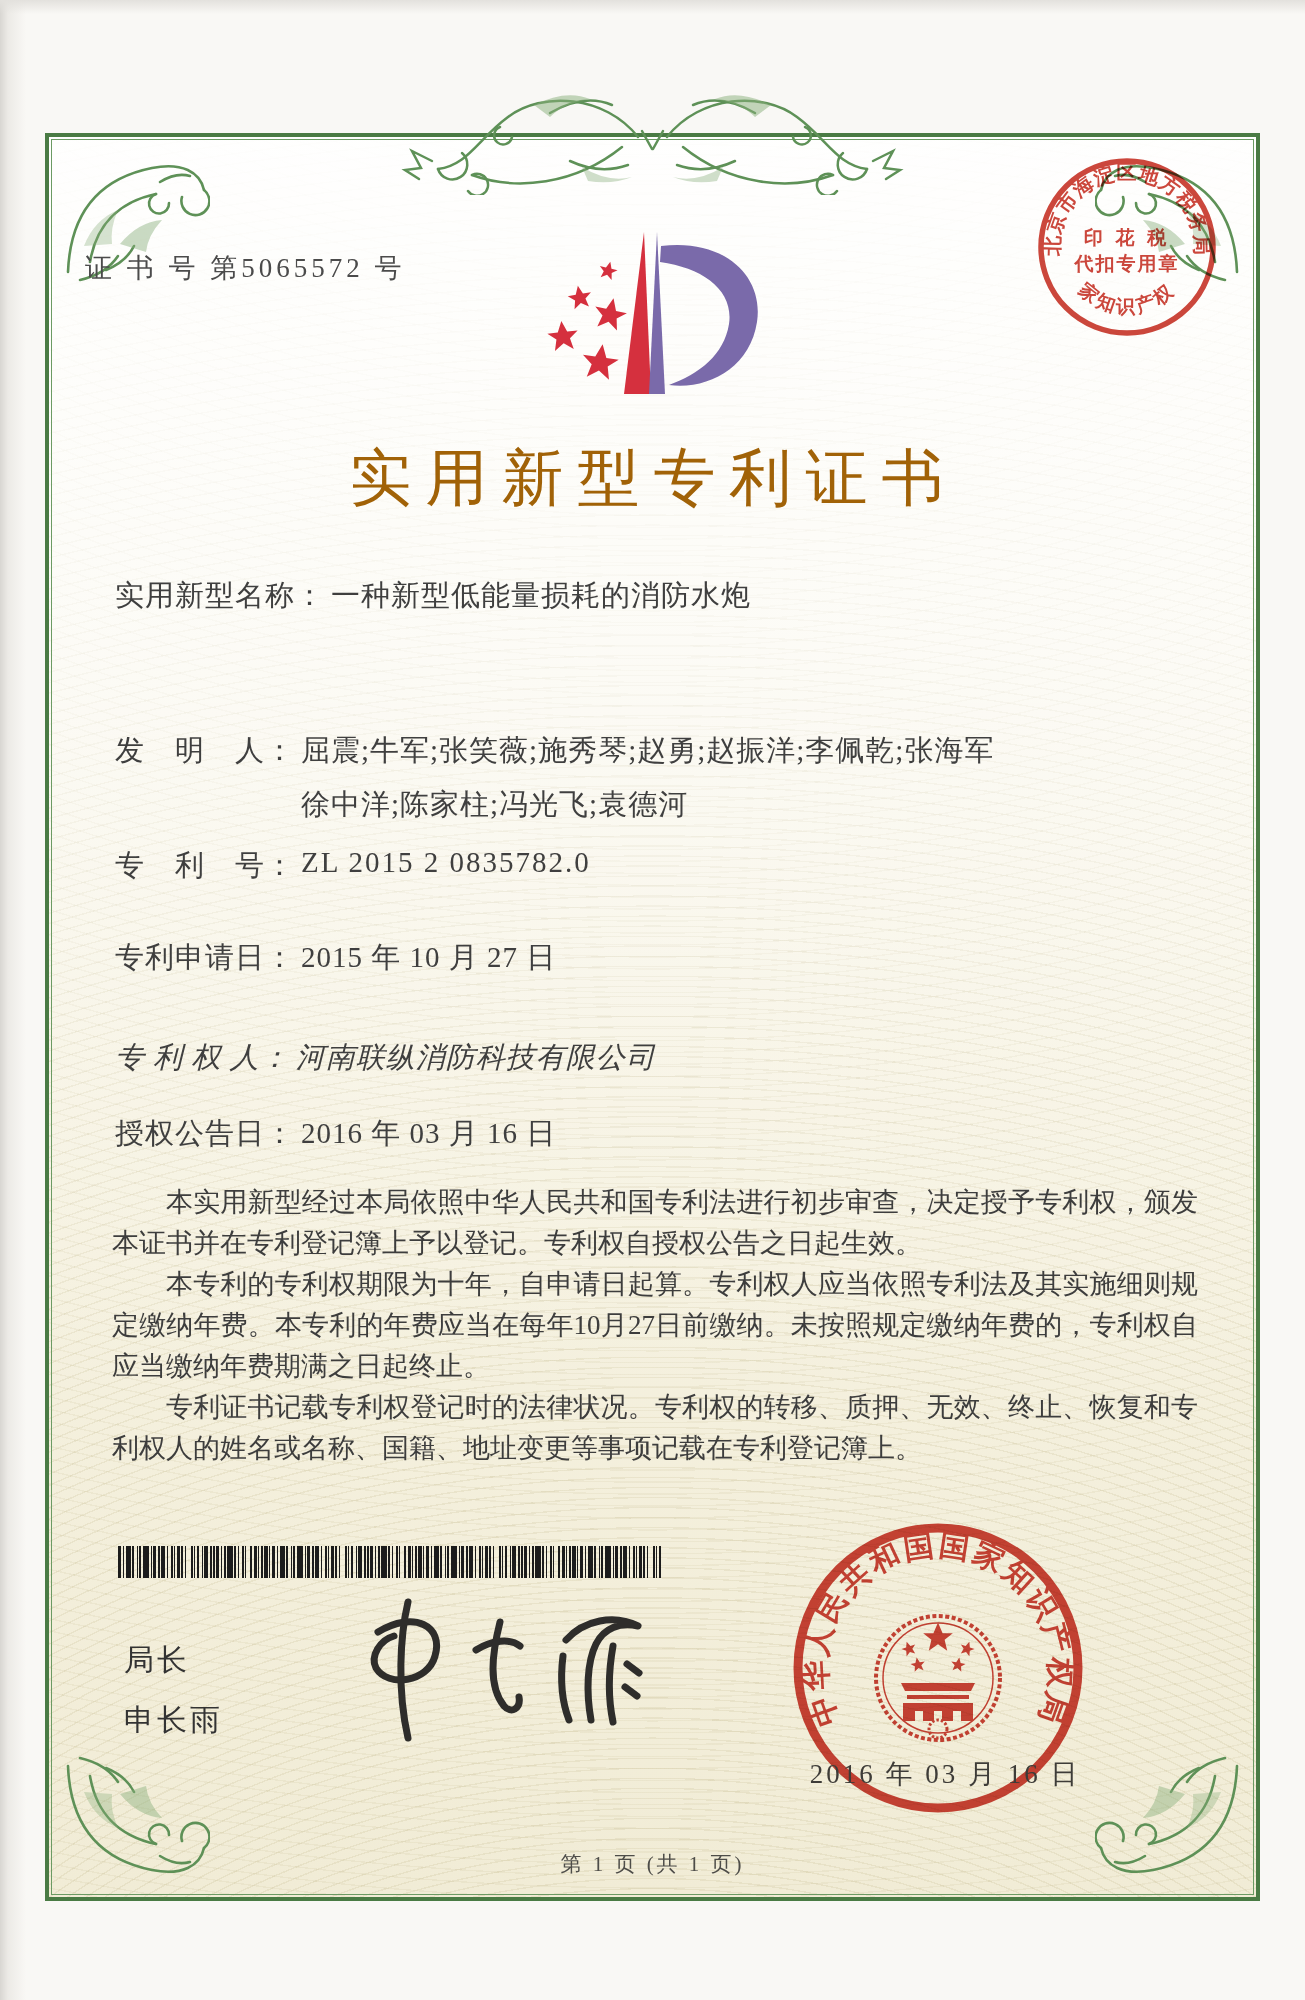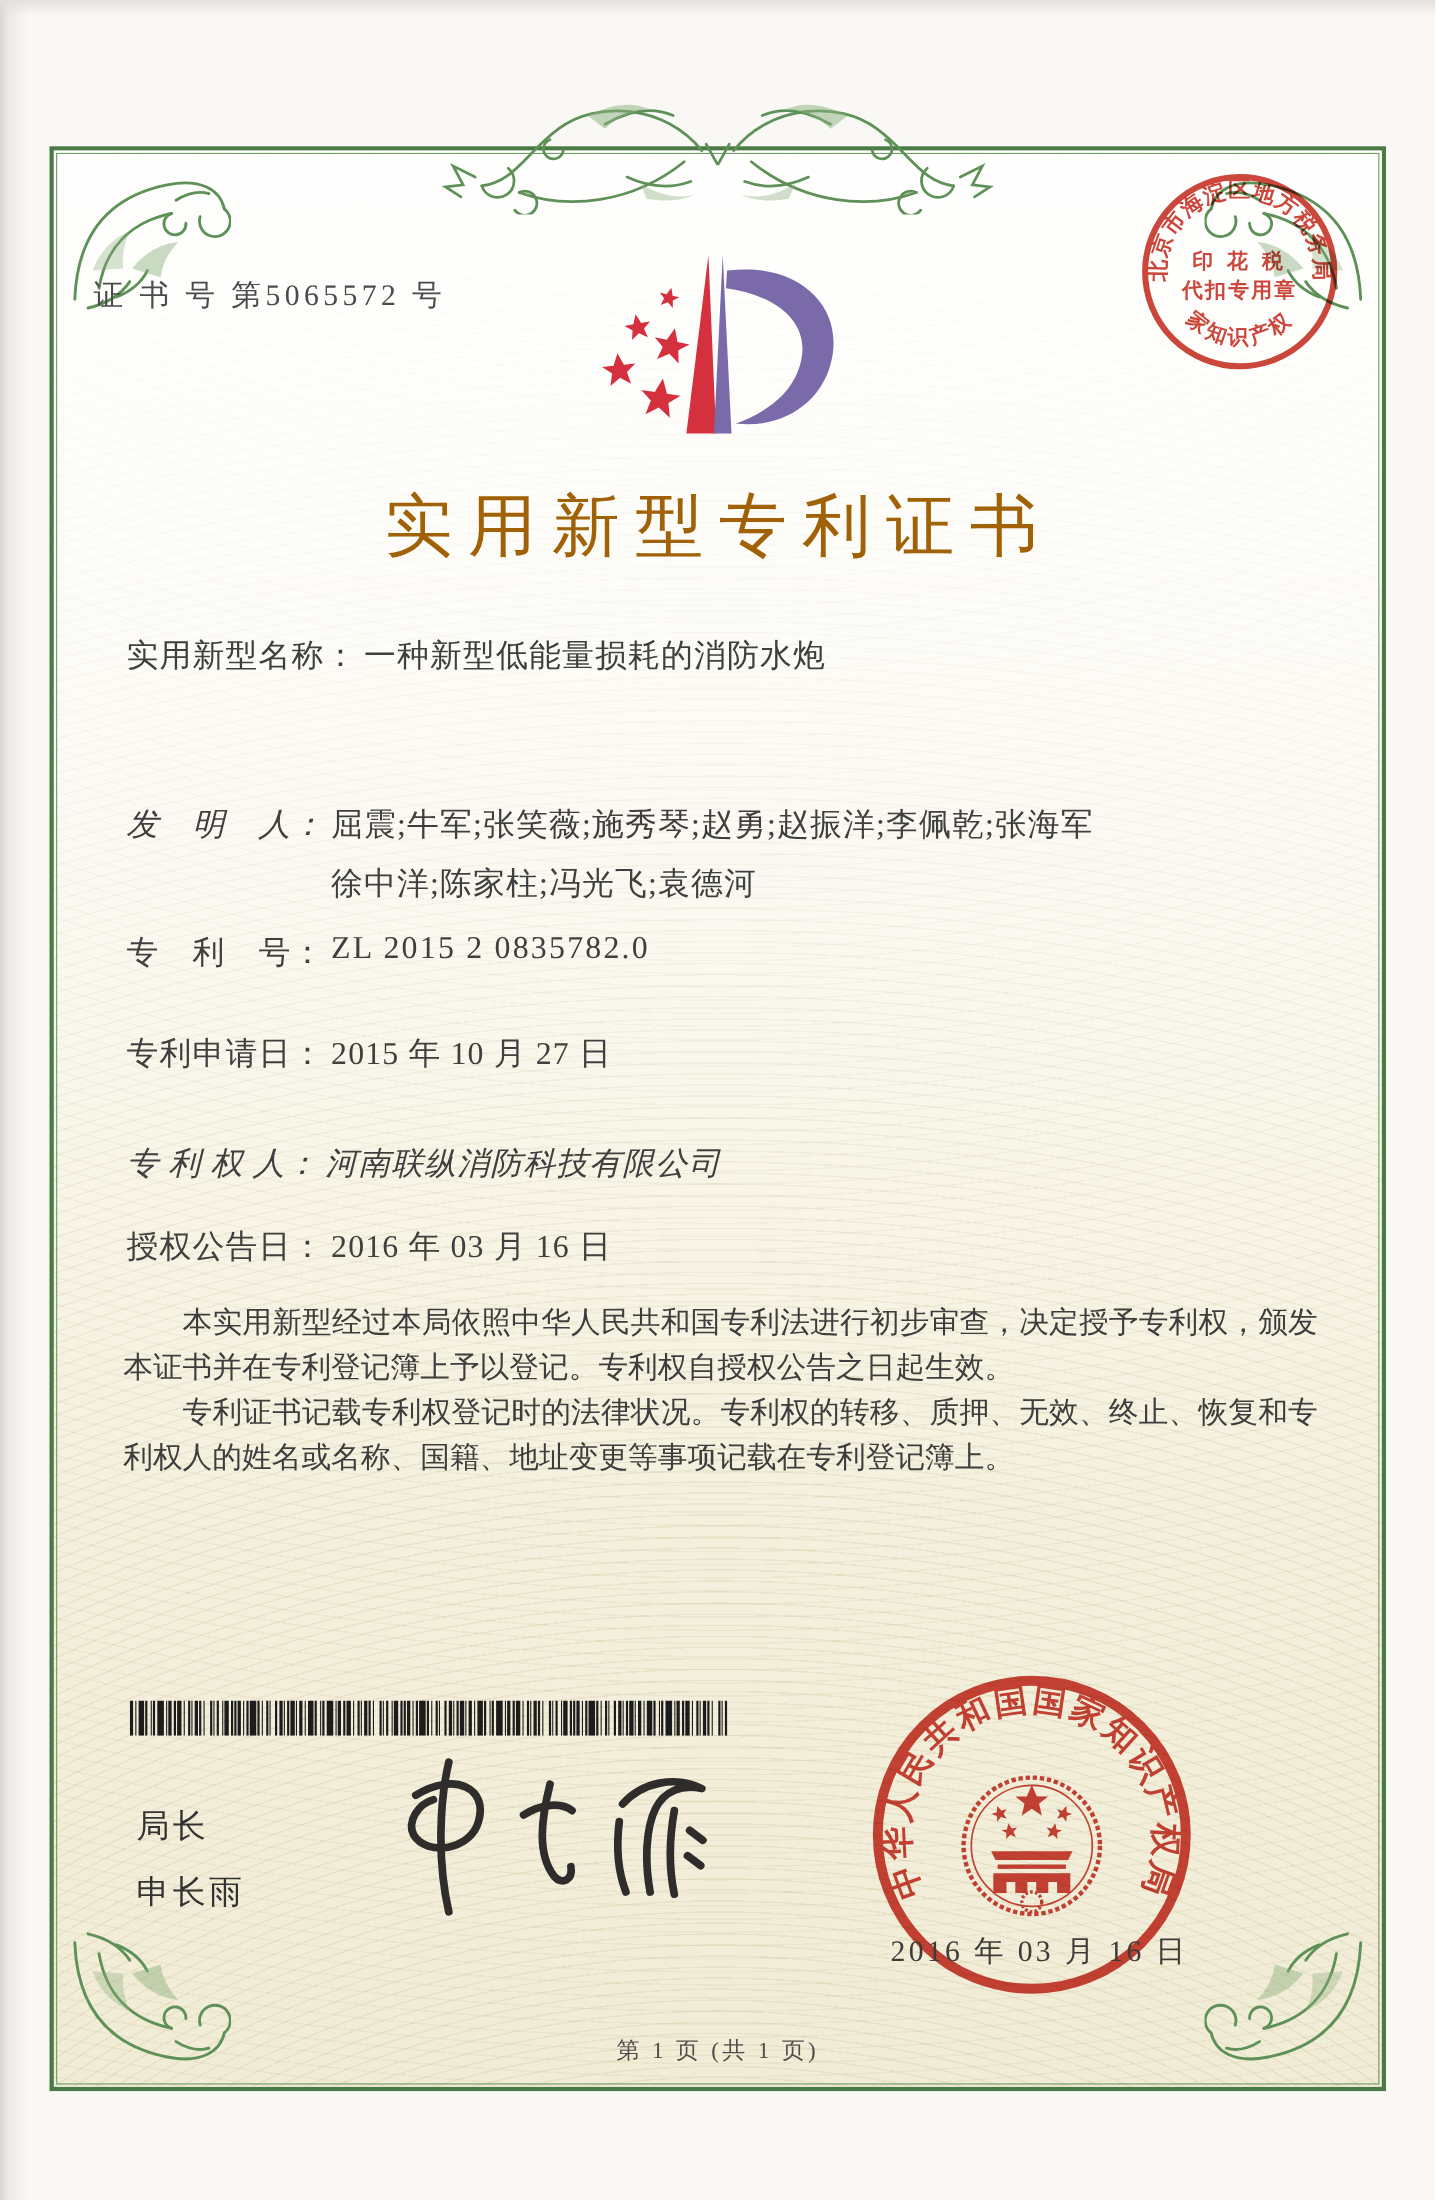--- a/index.html
+++ b/index.html
@@ -51,21 +51,21 @@
     letter-spacing:14px;color:#a16207;padding-left:2px;box-sizing:border-box;
   }
   .field{
     position:absolute;left:115px;display:flex;align-items:flex-start;
     font-size:29px;color:#3f3f3f;letter-spacing:1px;white-space:nowrap;
   }
   .field .val{margin-left:6px;}
   .field .val .line{display:block;line-height:1.86;}
   .f-name{top:576px;}
   .f-inventor{top:724px;}
-  .f-inventor .lbl{line-height:1.86;font-style:italic;}
+  .f-inventor .lbl{line-height:1.86;}
   .f-patno{top:846px;}
   .f-filing{top:938px;}
   .f-patentee{top:1038px;font-style:italic;}
   .f-grant{top:1114px;}
   .body-text{
     position:absolute;left:112px;top:1182px;width:1086px;
     font-size:27px;line-height:41px;color:#3d3d3d;text-align:justify;
   }
   .body-text p{margin:0;text-indent:2em;}
   .barcode{position:absolute;left:118px;top:1546px;width:545px;height:32px;}
@@ -260,20 +260,21 @@
     <span class="val">河南联纵消防科技有限公司</span>
   </div>
 
   <div class="field f-grant">
     <span class="lbl">授权公告日：</span>
     <span class="val">2016 年 03 月 16 日</span>
   </div>
 
   <div class="body-text">
     <p>本实用新型经过本局依照中华人民共和国专利法进行初步审查，决定授予专利权，颁发本证书并在专利登记簿上予以登记。专利权自授权公告之日起生效。</p>
+    <p>本专利的专利权期限为十年，自申请日起算。专利权人应当依照专利法及其实施细则规定缴纳年费。本专利的年费应当在每年10月27日前缴纳。未按照规定缴纳年费的，专利权自应当缴纳年费期满之日起终止。</p>
     <p>专利证书记载专利权登记时的法律状况。专利权的转移、质押、无效、终止、恢复和专利权人的姓名或名称、国籍、地址变更等事项记载在专利登记簿上。</p>
   </div>
 
   <svg class="barcode" viewBox="0 0 545 32" preserveAspectRatio="none">
     <line x1="0" y1="16" x2="545" y2="16" stroke="#1c1c1c" stroke-width="32" stroke-dasharray="3 2 1 2 5 1 2 3 1 1 2 2 6 2 1 1 3 2 2 1 4 2 1 3 2 1 1 2 3 1 2 2 1 5 2 1 1 2 2 3 1 1 4 2 2 1 2 1 3 2 1 2 2 1 6 1 2 2 1 3 2 1 1 4 2 2 3 1 1 2 2 1 4 1 1 2"></line>
   </svg>
 
   <div class="director-label">局长</div>
   <div class="director-name">申长雨</div>
 

